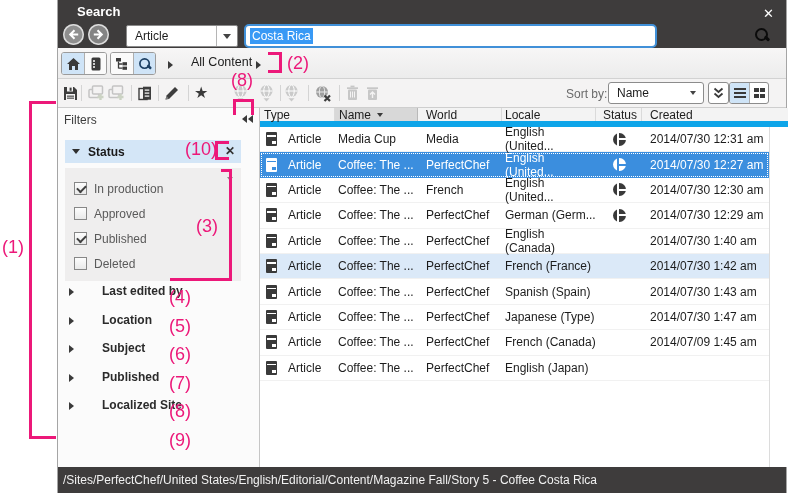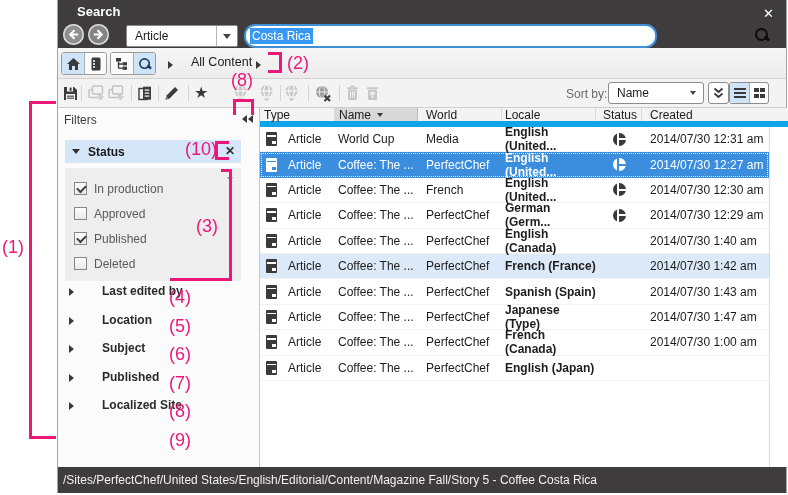--- a/index.html
+++ b/index.html
@@ -11,21 +11,21 @@
 
   
   .hdr{position:absolute;left:0;top:0;width:100%;height:48px;background:#3e3c3c;}
   .hdr-title{position:absolute;left:19px;top:4px;color:#fff;font-size:13px;font-weight:bold;}
   .hdr-close{position:absolute;left:705px;top:6px;color:#fff;font-size:13px;cursor:default;}
   .navcirc{position:absolute;top:24px;width:21px;height:21px;border-radius:50%;background:#8f8f8f;box-shadow:inset 0 0 0 1.5px #dcdcdc;display:flex;align-items:center;justify-content:center;}
   .navcirc.fwd{background:#848484;}
   .type-dd{position:absolute;left:68px;top:25px;width:112px;height:22px;background:#fff;border:1px solid #8a8a8a;border-radius:2px;font-size:12px;color:#1c1c1c;line-height:20px;padding-left:8px;}
   .type-dd .dd-zone{position:absolute;right:0;top:0;width:21px;height:20px;border-left:1px solid #b5b5b5;display:flex;align-items:center;justify-content:center;}
   .tri-dn{width:0;height:0;border-left:4px solid transparent;border-right:4px solid transparent;border-top:5px solid #444;}
-  .search-input{position:absolute;left:186px;top:24px;width:413px;height:24px;background:#fff;border:2px solid #4090d8;border-radius:11px;display:flex;align-items:center;padding-left:4px;}
+  .search-input{position:absolute;left:186px;top:24px;width:413px;height:24px;background:#fff;border:2px solid #4090d8;border-radius:5px;display:flex;align-items:center;padding-left:4px;}
   .sel-text{background:#3899f5;color:#fff;font-size:12px;padding:1px 2px;}
   .mag{position:relative;display:inline-block;width:16px;height:16px;}
   .mag::before{content:"";position:absolute;left:1px;top:1px;width:9px;height:9px;border:2.5px solid currentColor;border-radius:50%;}
   .mag::after{content:"";position:absolute;left:10px;top:10px;width:6px;height:3px;background:currentColor;transform:rotate(45deg);border-radius:1px;}
   .hdr-mag{position:absolute;left:696px;top:27px;color:#111;}
 
   
   .nav-row{position:absolute;left:0;top:48px;width:100%;height:31px;background:linear-gradient(#f7f6f6,#ececec);border-bottom:1px solid #d2d2d2;}
   .btn-group{position:absolute;top:4px;height:23px;border:1px solid #9b9b9b;border-radius:3px;background:#fff;display:flex;overflow:hidden;}
   .gbtn{width:22px;height:100%;display:flex;align-items:center;justify-content:center;background:#fafafa;}
@@ -75,21 +75,21 @@
   .h-cell.sorted{background:#d8d8d8;border-right-color:#b9b9b9;}
   .sort-arrow{width:0;height:0;border-left:3.5px solid transparent;border-right:3.5px solid transparent;border-top:4.5px solid #3a3a3a;margin-left:6px;}
   .t-body{position:absolute;left:0;top:19px;width:100%;}
   .t-row{display:flex;height:25.4px;align-items:center;font-size:12px;color:#1c1c1c;border-bottom:1px solid #f1f1f1;width:509px;}
   .t-row.sel{background:#3b8ede;color:#fff;outline:1px dotted #fff;outline-offset:-2px;border-bottom-color:#3b8ede;}
   .t-row.hl{background:#dbe9f8;}
   .cell{display:flex;align-items:center;height:100%;}
   .c-type{width:75px;padding-left:6px;}
   .c-name{width:83px;padding-left:3px;}
   .c-site{width:84px;padding-left:8px;}
-  .c-locale{width:94px;padding-left:3px;font-weight:bold;}
+  .c-locale{width:94px;padding-left:3px;}
   .c-status{width:46px;justify-content:center;}
   .c-created{width:127px;padding-left:8px;}
   .hc-type{width:75px;padding-left:4px;}
   .hc-name{width:83px;padding-left:4px;}
   .hc-site{width:84px;padding-left:8px;}
   .hc-locale{width:94px;padding-left:3px;}
   .hc-status{width:46px;padding-left:7px;}
   .hc-created{width:127px;padding-left:8px;}
   .gutter{position:absolute;left:509px;top:19px;width:1px;height:340px;background:#dcdcdc;}
   .type-label{margin-left:11px;}
@@ -367,21 +367,21 @@
         <span class="h-cell hc-locale">Locale</span>
         <span class="h-cell hc-status">Status</span>
         <span class="h-cell hc-created" style="border-right:none">Created</span>
       </div>
       <div class="t-body">
           <div class="t-row">
             <span class="cell c-type">
               <span class="doc-icon"></span>
               <span class="type-label">Article</span>
             </span>
-            <span class="cell c-name">World Cup</span>
+            <span class="cell c-name">Media Cup</span>
             <span class="cell c-site">Media</span>
             <span class="cell c-locale">English (United...</span>
             <span class="cell c-status">
               <span class="pie-icon"></span>
             </span>
             <span class="cell c-created">2014/07/30 12:31 am</span>
           </div>
           <div class="t-row sel">
             <span class="cell c-type">
               <span class="doc-icon inv"></span>
@@ -467,21 +467,21 @@
           </div>
           <div class="t-row">
             <span class="cell c-type">
               <span class="doc-icon"></span>
               <span class="type-label">Article</span>
             </span>
             <span class="cell c-name">Coffee: The ...</span>
             <span class="cell c-site">PerfectChef</span>
             <span class="cell c-locale">French (Canada)</span>
             <span class="cell c-status"></span>
-            <span class="cell c-created">2014/07/30 1:00 am</span>
+            <span class="cell c-created">2014/07/09 1:45 am</span>
           </div>
           <div class="t-row">
             <span class="cell c-type">
               <span class="doc-icon"></span>
               <span class="type-label">Article</span>
             </span>
             <span class="cell c-name">Coffee: The ...</span>
             <span class="cell c-site">PerfectChef</span>
             <span class="cell c-locale">English (Japan)</span>
             <span class="cell c-status"></span>

